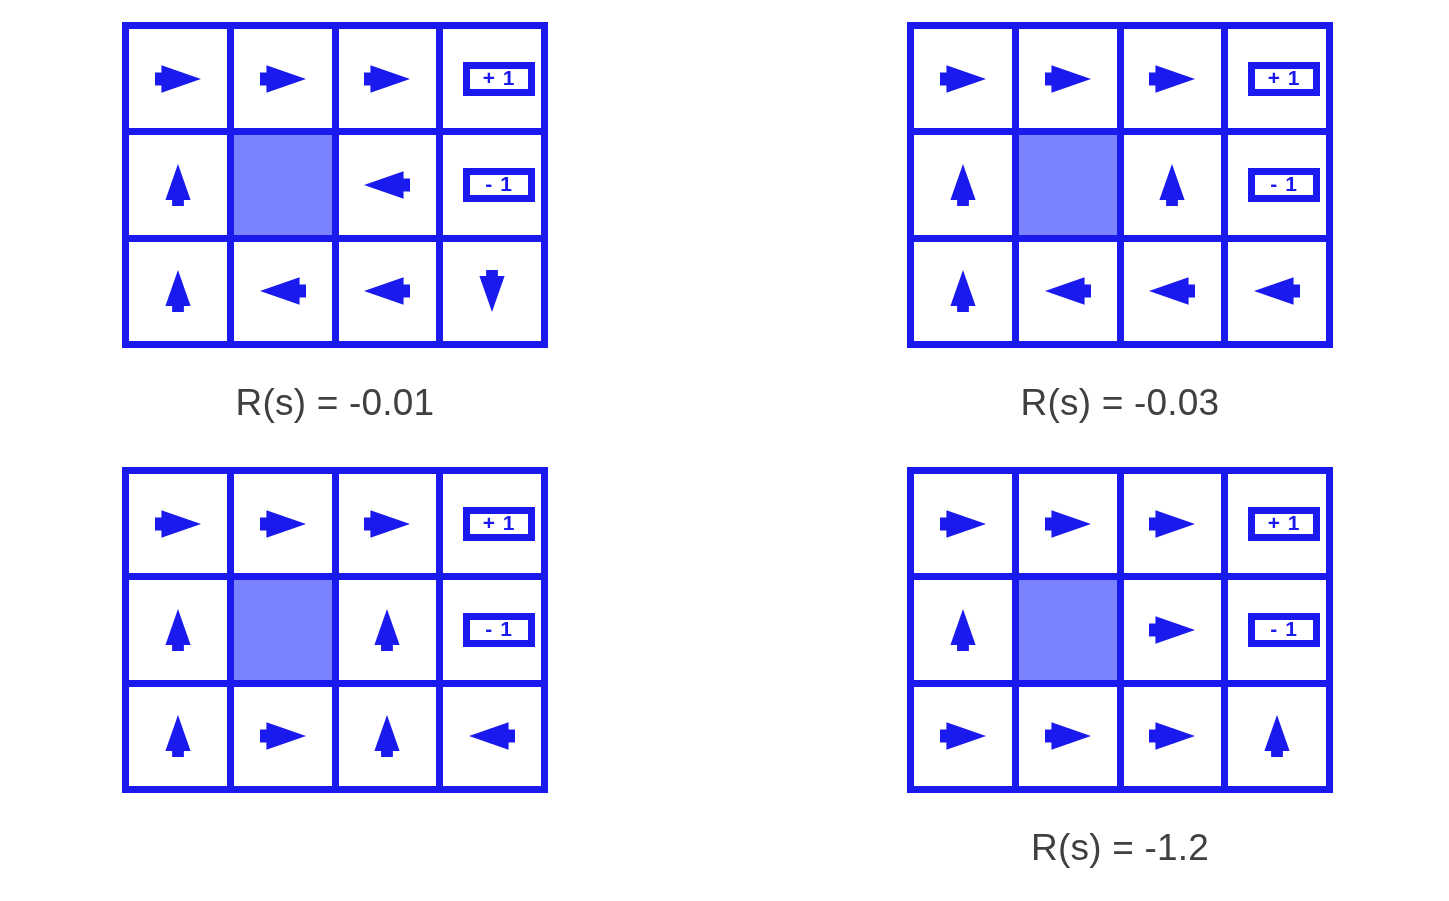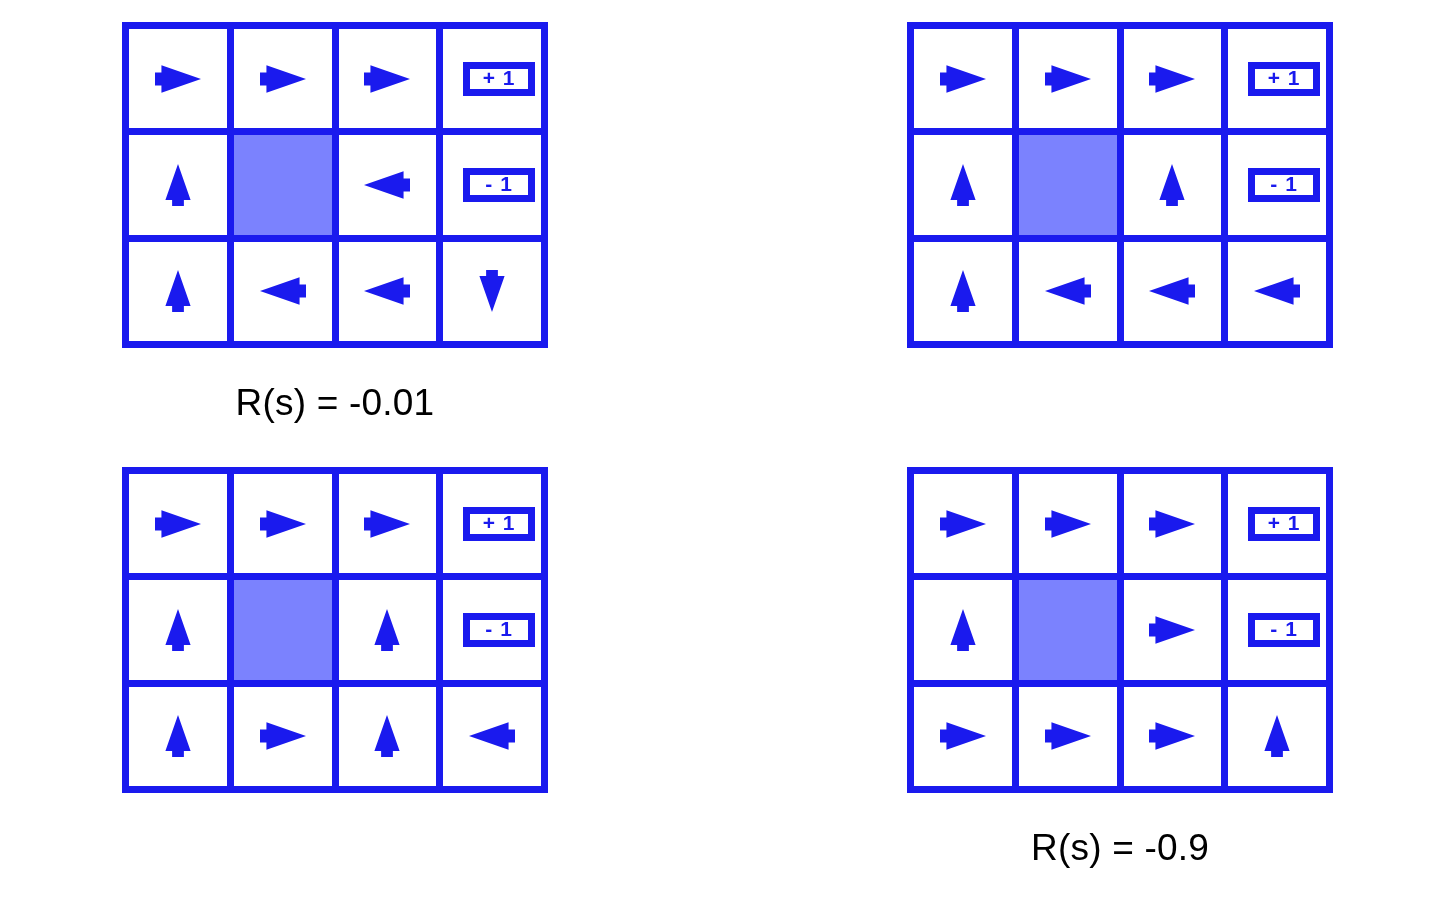--- a/index.html
+++ b/index.html
@@ -72,21 +72,21 @@
     line-height: 1;
     letter-spacing: 1px;
     white-space: nowrap;
     transform: translateY(-1px);
   }
 
   .caption {
     text-align: center;
     font-family: "Liberation Sans", sans-serif;
     font-size: 37px;
-    color: #000000;
+    color: #404040;
     margin-top: 34px;
     letter-spacing: 0.2px;
     white-space: nowrap;
   }
 </style>
 </head>
 <body>
 
 <div id="figure-root">
 
@@ -240,20 +240,21 @@
           </span>
         </div>
         <div class="cell">
           <span style="display: block;">
             <svg width="86" height="46" viewBox="0 0 100 100" class="arrow-svg">
               <path d="M 0,36 L 14,36 L 14,20 L 100,50 L 14,80 L 14,64 L 0,64 Z" fill="#1a1aee" transform="rotate(180 50 50)"></path>
             </svg>
           </span>
         </div>
       </div>
+    <div class="caption">R(s) = -0.03</div>
   </div>
 
   <div class="panel panel-bl">
     <div class="grid-outer">
         <div class="cell">
           <span style="display: block;">
             <svg width="86" height="46" viewBox="0 0 100 100" class="arrow-svg">
               <path d="M 0,36 L 14,36 L 14,20 L 100,50 L 14,80 L 14,64 L 0,64 Z" fill="#1a1aee" transform="rotate(0 50 50)"></path>
             </svg>
           </span>
@@ -398,16 +399,16 @@
           </span>
         </div>
         <div class="cell">
           <span style="display: block;">
             <svg width="42" height="86" viewBox="0 0 100 100" class="arrow-svg">
               <path d="M 0,36 L 14,36 L 14,20 L 100,50 L 14,80 L 14,64 L 0,64 Z" fill="#1a1aee" transform="rotate(-90 50 50)"></path>
             </svg>
           </span>
         </div>
       </div>
-    <div class="caption">R(s) = -0.9</div>
+    <div class="caption">R(s) = -1.2</div>
   </div>
 
 </div>
 
 </body></html>

